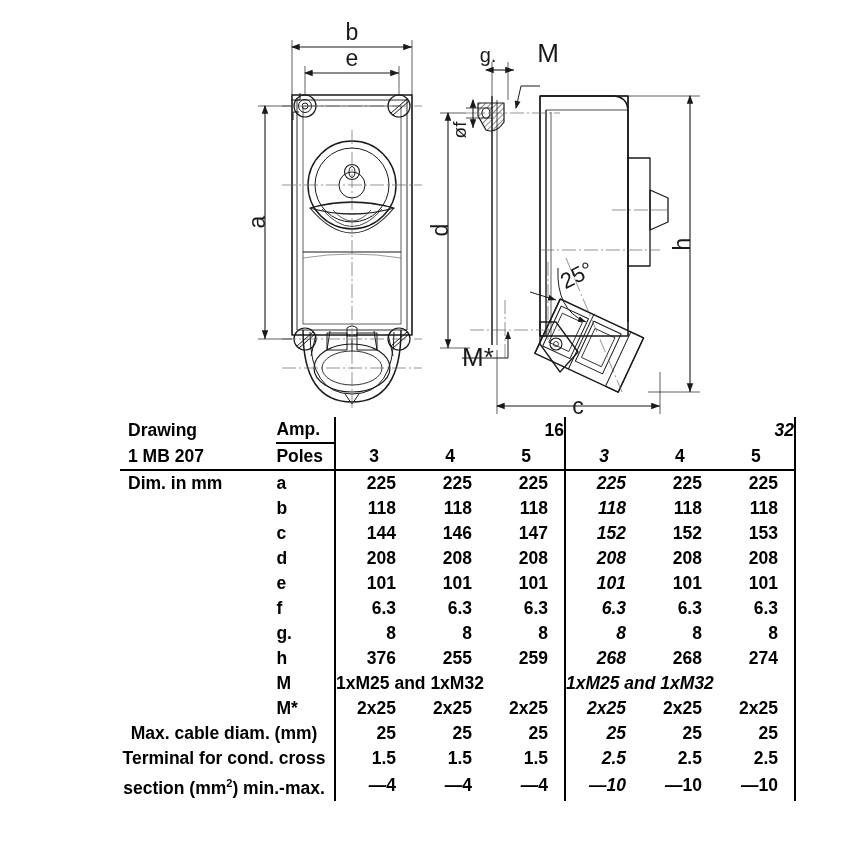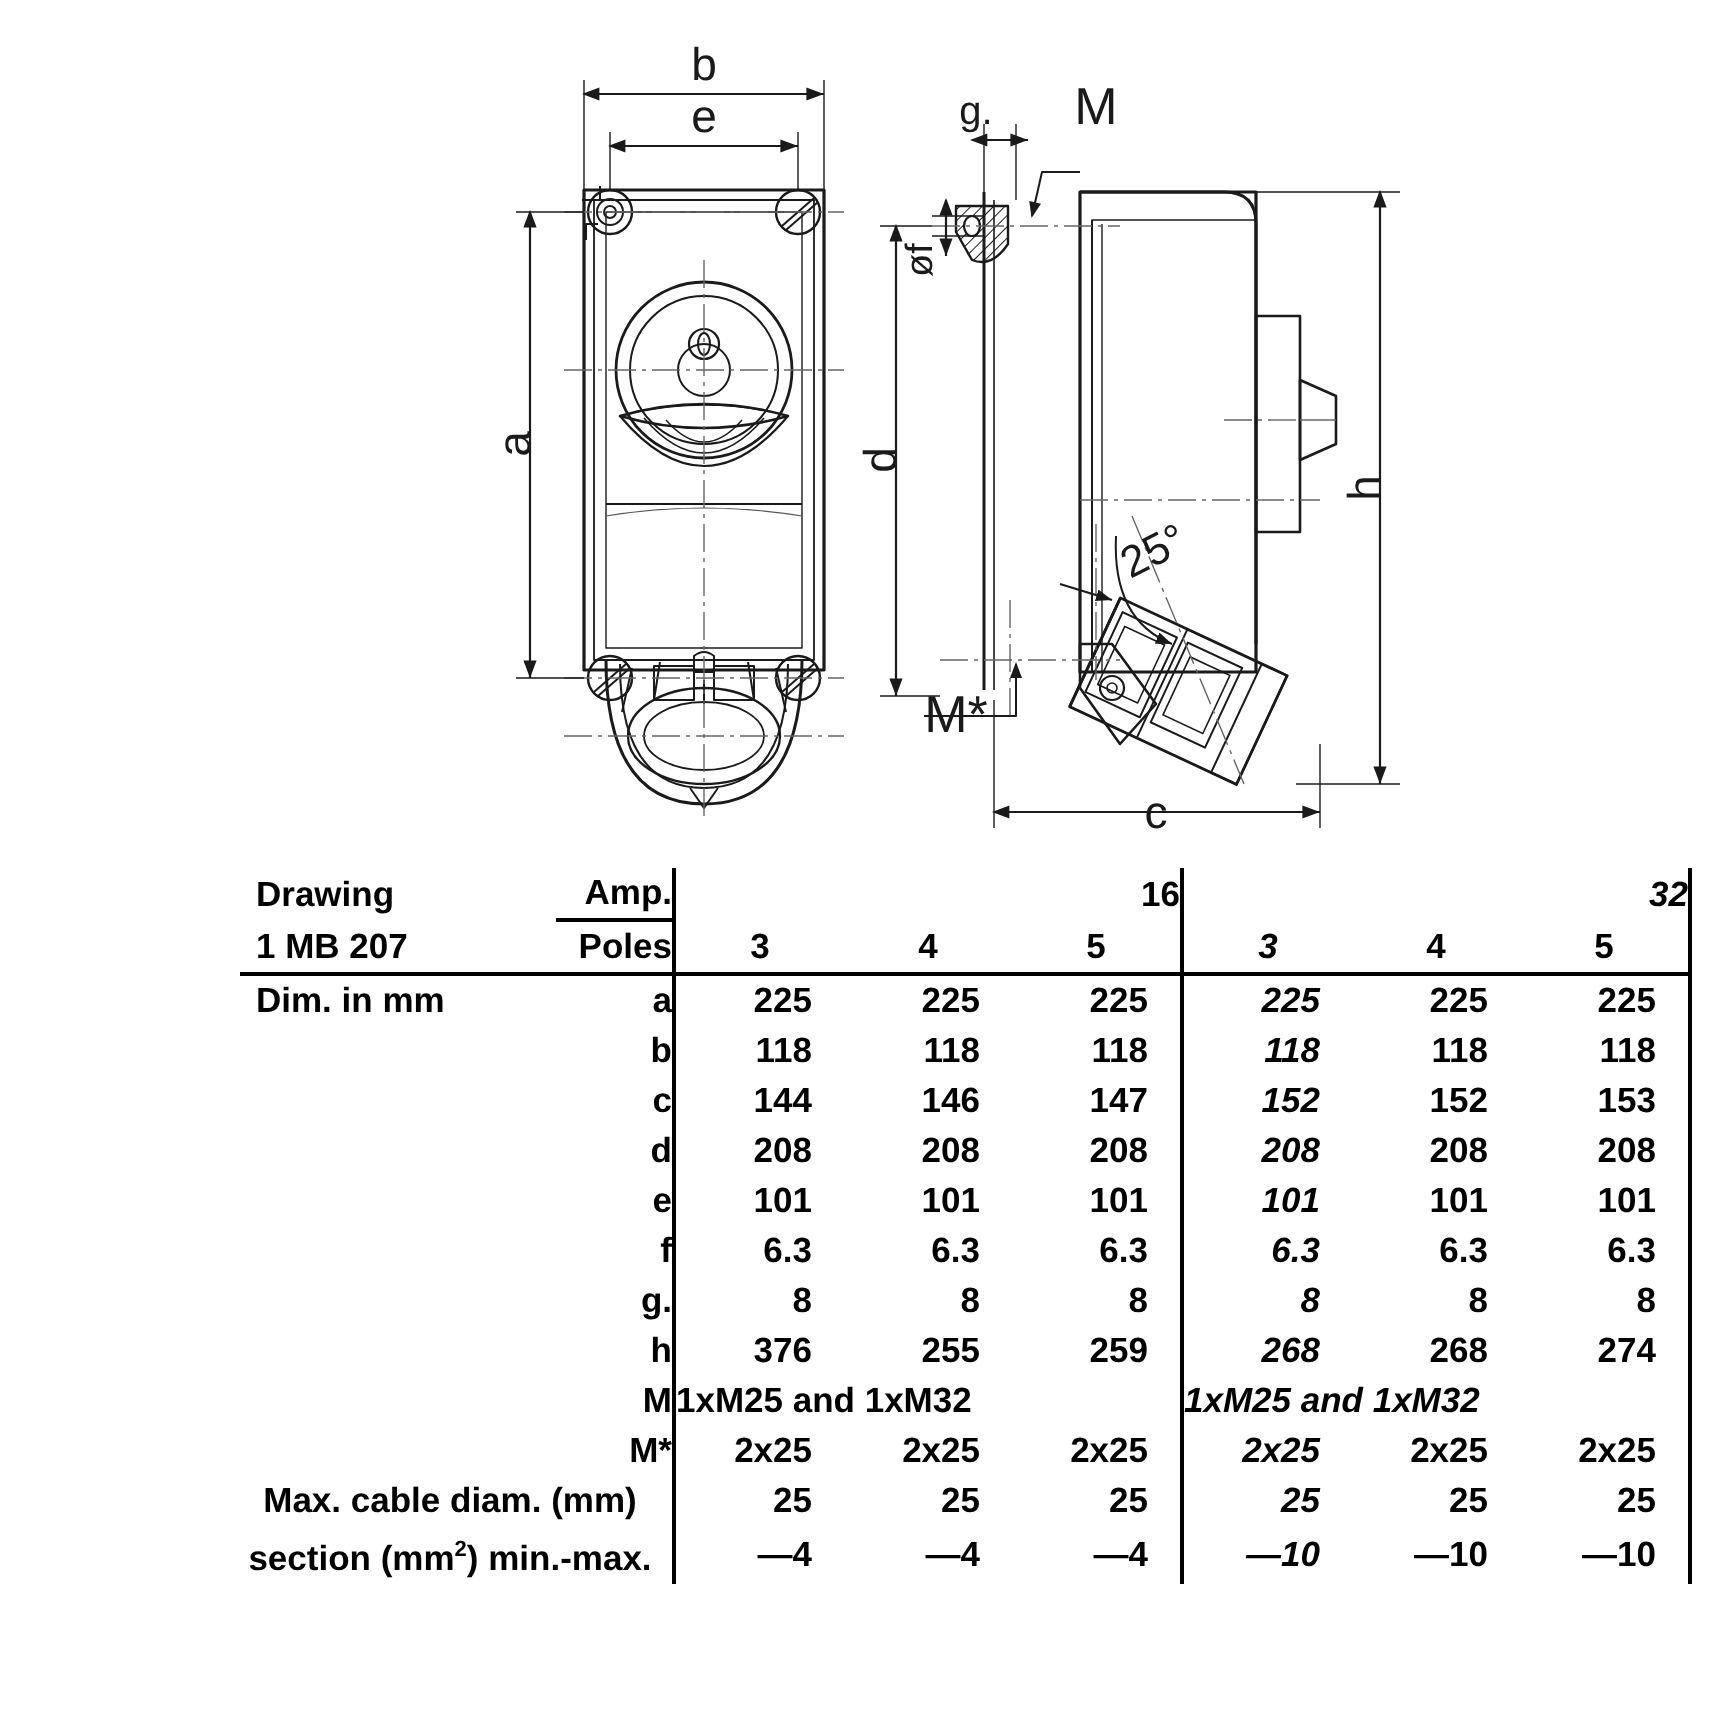--- a/index.html
+++ b/index.html
@@ -35,22 +35,22 @@
     left: 0; top: 0;
     width: 868px;
     height: 430px;
     display: block;
   }
 
   
   #spec-table {
     position: absolute;
     left: 0;
-    top: 422px;
-    width: 868px;
+    top: 405px;
+    width: 796px;
     height: 438px;
   }
   table.dims {
     position: absolute;
     left: 120px;
     top: 12px;
     border-collapse: collapse;
     font-family: "Liberation Sans", sans-serif;
   }
   table.dims td, table.dims th {
@@ -66,21 +66,21 @@
   
   .col-desc {
     width: 150px;
     text-align: left;
     padding-left: 8px !important;
   }
   .col-desc.right { text-align: center; padding-right: 6px !important; padding-left: 0 !important;}
   
   .col-letter {
     width: 58px;
-    text-align: right;
+    text-align: left;
   }
   
   .col-val {
     width: 68px;
     text-align: right;
     padding-right: 16px !important;
     font-weight: normal;
     font-size: 17.5px;
   }
   .col-val.hdr {
@@ -462,20 +462,29 @@
         <tr>
           <td class="col-desc right" colspan="2">Max. cable diam. (mm)</td>
           <td class="col-val vrule-left">25</td>
           <td class="col-val">25</td>
           <td class="col-val">25</td>
           <td class="col-val vrule-mid">25</td>
           <td class="col-val">25</td>
           <td class="col-val vrule-right">25</td>
         </tr>
 
+        <tr>
+          <td class="col-desc right" colspan="2">Terminal for cond. cross</td>
+          <td class="col-val vrule-left">1.5</td>
+          <td class="col-val">1.5</td>
+          <td class="col-val">1.5</td>
+          <td class="col-val vrule-mid">2.5</td>
+          <td class="col-val">2.5</td>
+          <td class="col-val vrule-right">2.5</td>
+        </tr>
 
         <tr>
           <td class="col-desc right" colspan="2">
             <span>section (mm</span><span class="sup">2</span><span>) min.-max.</span>
           </td>
           <td class="col-val vrule-left">—4</td>
           <td class="col-val">—4</td>
           <td class="col-val">—4</td>
           <td class="col-val vrule-mid">—10</td>
           <td class="col-val">—10</td>

